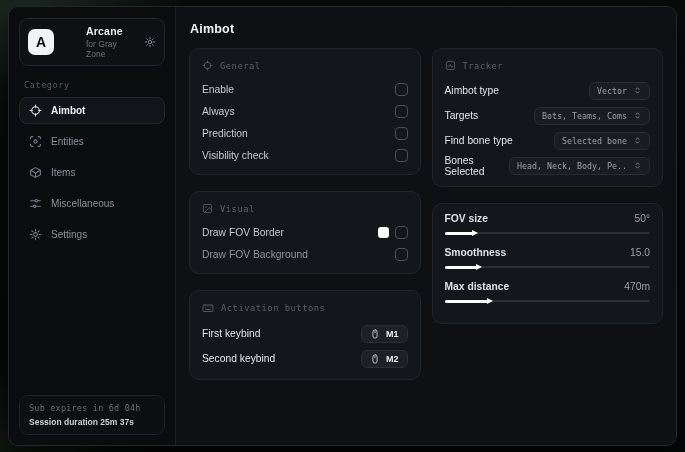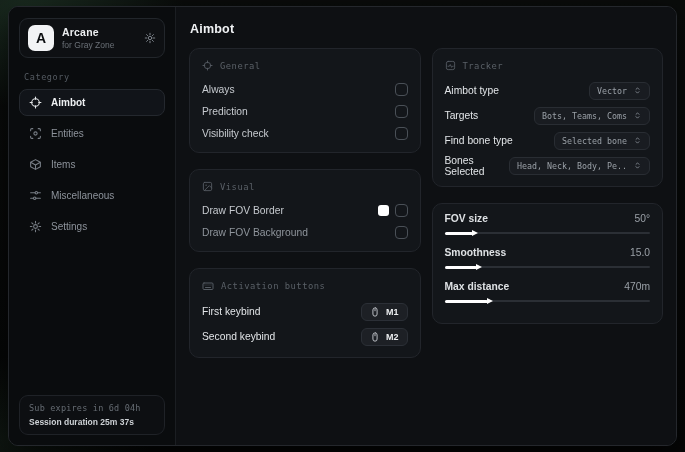--- a/index.html
+++ b/index.html
@@ -26,21 +26,21 @@
   }
   .logo-card {
     display:flex; align-items:center; gap:8px;
     border:1px solid #22262b; background:#0e1013; border-radius:9px; padding:6px 8px;
   }
   .logo-badge {
     width:26px; height:26px; flex:none; background:#f2f3f5; color:#0b0d10;
     border-radius:7px; display:flex; align-items:center; justify-content:center;
     font-weight:bold; font-size:14px;
   }
-  .logo-text { flex:1; min-width:0; }
+  .logo-text { flex:1; min-width:0;margin-left:24px; }
   .logo-title { font-size:10.5px; font-weight:bold; color:#eceef0; letter-spacing:.2px; }
   .logo-sub { font-size:8.5px; color:#6b7178; margin-top:2px; }
   .logo-gear { color:#7c828a; display:flex; }
   .category {
     font-family:"DejaVu Sans Mono", monospace;
     font-size:8.5px; color:#555b62; letter-spacing:.6px; margin:14px 5px 7px;
   }
   .nav { display:flex; flex-direction:column; gap:4px; }
   .nav-item {
     display:flex; align-items:center; gap:9px; padding:6px 9px; border-radius:8px;
@@ -208,20 +208,24 @@
           <div class="card-head">
             <span class="ic">
               <svg width="11" height="11" viewBox="0 0 24 24" fill="none" stroke="currentColor" stroke-width="2" stroke-linecap="round">
                 <circle cx="12" cy="12" r="7"></circle>
                   <path d="M12 2v4M12 18v4M2 12h4M18 12h4"></path>
               </svg>
             </span>
             <span>General</span>
           </div>
           <div class="row">
+            <span>Enable</span>
+            <span class="checkbox"></span>
+          </div>
+          <div class="row">
             <span>Always</span>
             <span class="checkbox"></span>
           </div>
           <div class="row">
             <span>Prediction</span>
             <span class="checkbox"></span>
           </div>
           <div class="row">
             <span>Visibility check</span>
             <span class="checkbox"></span>

